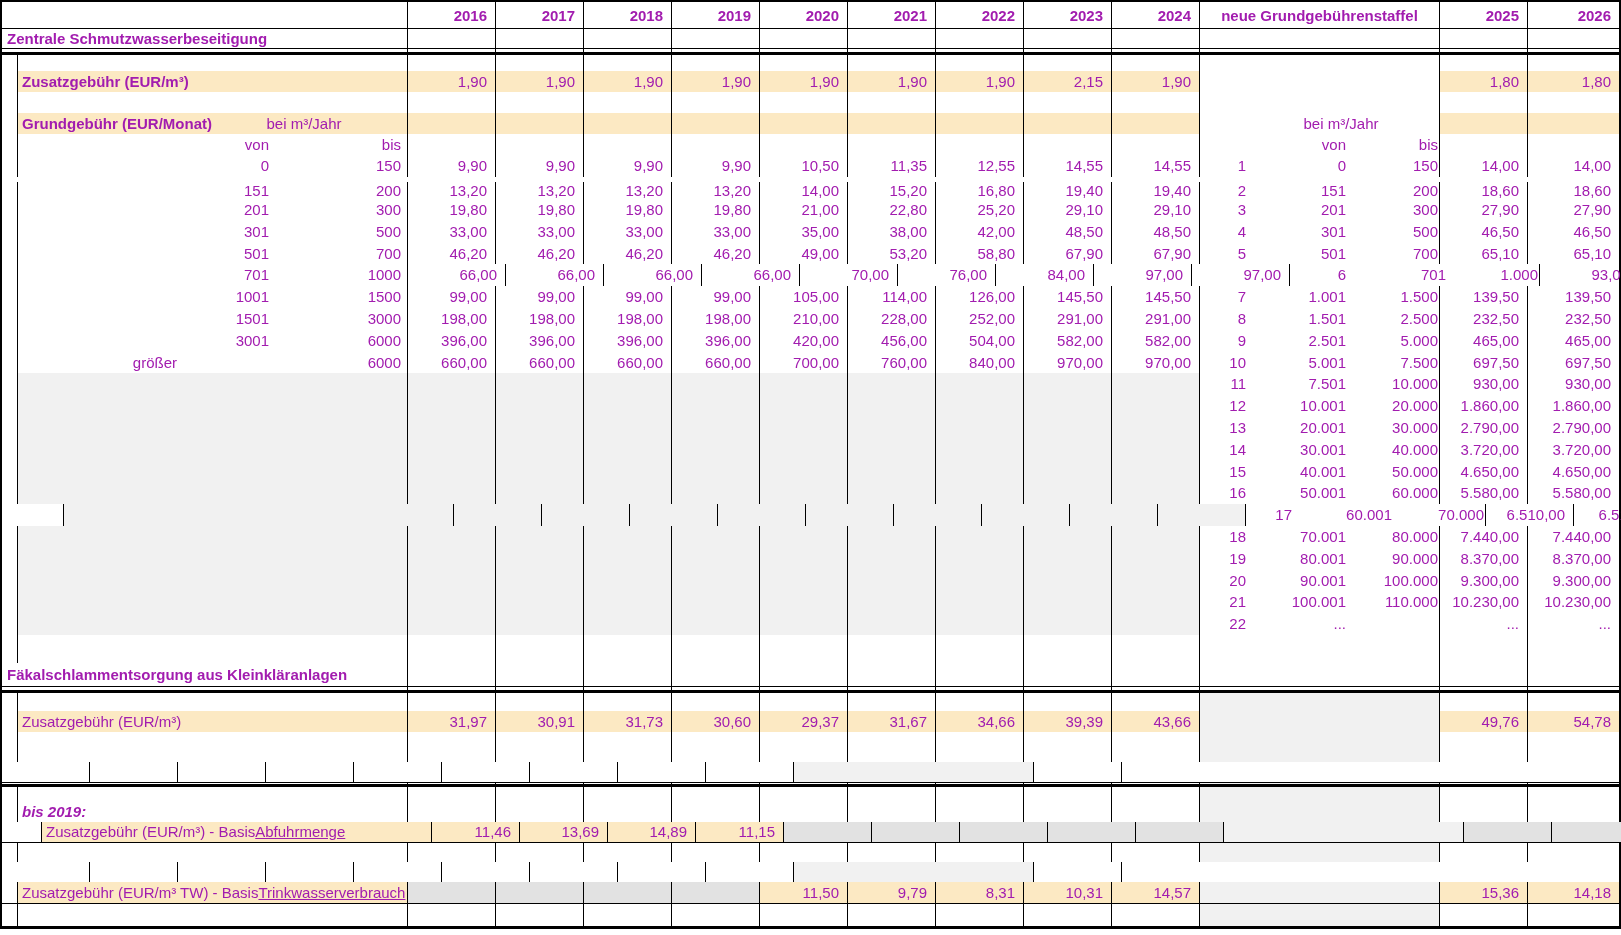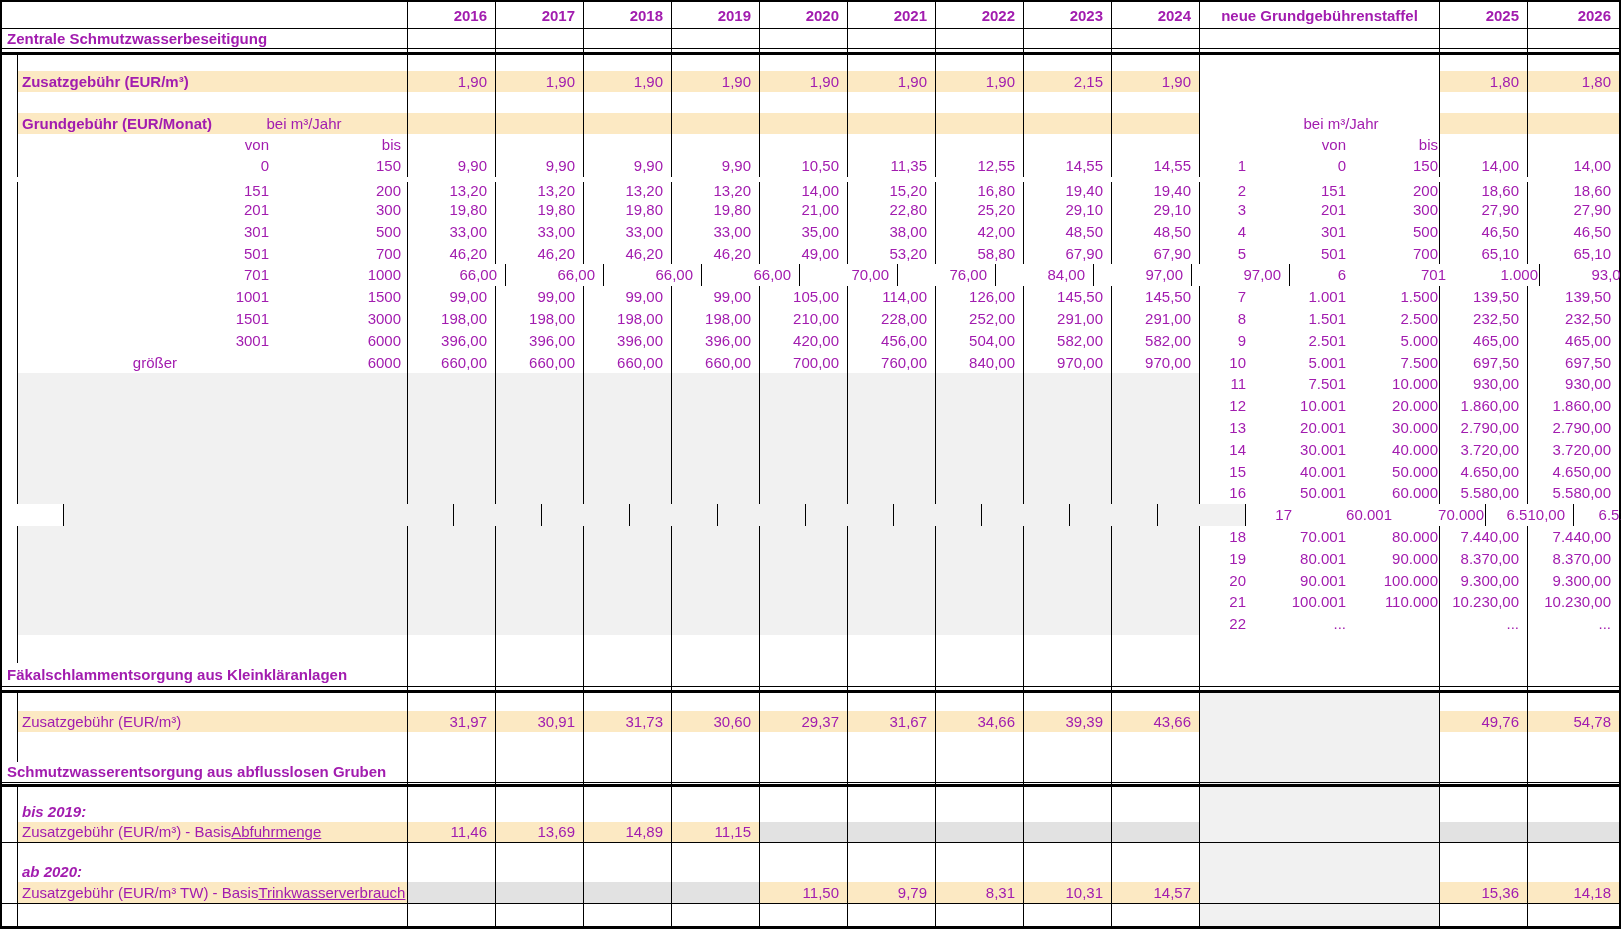--- a/index.html
+++ b/index.html
@@ -837,23 +837,20 @@
       <div class="c w-year"></div>
       <div class="c w-year"></div>
       <div class="c w-year"></div>
       <div class="c w-year"></div>
       <div class="c w-year"></div>
       <div class="c w-staffel bg-G"></div>
       <div class="c w-y25"></div>
       <div class="c w-y26"></div>
     </div>
     <div class="row bb1" style="height: 21px;">
-      <div class="c w-label">
-        <div class="title-txt">Schmutzwasserentsorgung aus abflusslosen Gruben</div>
-      </div>
       <div class="c w-year"></div>
       <div class="c w-year"></div>
       <div class="c w-year"></div>
       <div class="c w-year"></div>
       <div class="c w-year"></div>
       <div class="c w-year"></div>
       <div class="c w-year"></div>
       <div class="c w-year"></div>
       <div class="c w-year"></div>
       <div class="c w-staffel bg-G"></div>
@@ -902,21 +899,21 @@
       <div class="c w-year"></div>
       <div class="c w-year"></div>
       <div class="c w-year"></div>
       <div class="c w-year"></div>
       <div class="c w-year"></div>
       <div class="c w-year"></div>
       <div class="c w-staffel bg-G"></div>
       <div class="c w-y25"></div>
       <div class="c w-y26"></div>
     </div>
-    <div class="row bb1" style="height: 21px;">
+    <div class="row bb1" style="height: 21px; padding-left: 24px;">
       <div class="c w-label subline">
         <div class="inner bg-y">
           <div class="lbl">
             <div>Zusatzgebühr (EUR/m³) - Basis </div>
             <div class="und">Abfuhrmenge</div>
           </div>
         </div>
       </div>
       <div class="c w-year bg-y">11,46</div>
       <div class="c w-year bg-y">13,69</div>
@@ -940,25 +937,20 @@
       <div class="c w-year"></div>
       <div class="c w-year"></div>
       <div class="c w-year"></div>
       <div class="c w-year"></div>
       <div class="c w-year"></div>
       <div class="c w-staffel bg-G"></div>
       <div class="c w-y25"></div>
       <div class="c w-y26"></div>
     </div>
     <div class="row" style="height: 20px;">
-      <div class="c w-label subline">
-        <div class="inner">
-          <div class="lbl bi">ab 2020:</div>
-        </div>
-      </div>
       <div class="c w-year"></div>
       <div class="c w-year"></div>
       <div class="c w-year"></div>
       <div class="c w-year"></div>
       <div class="c w-year"></div>
       <div class="c w-year"></div>
       <div class="c w-year"></div>
       <div class="c w-year"></div>
       <div class="c w-year"></div>
       <div class="c w-staffel bg-G"></div>

